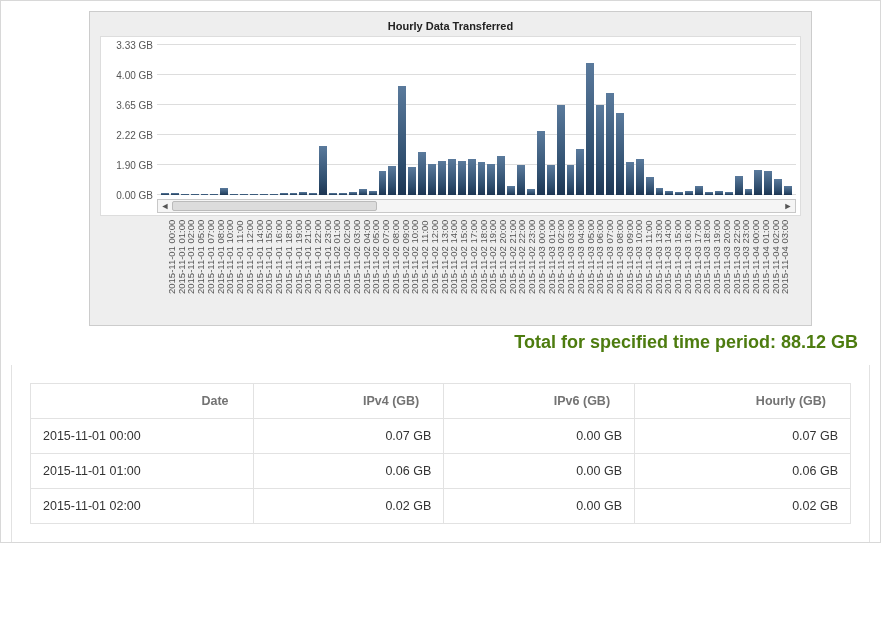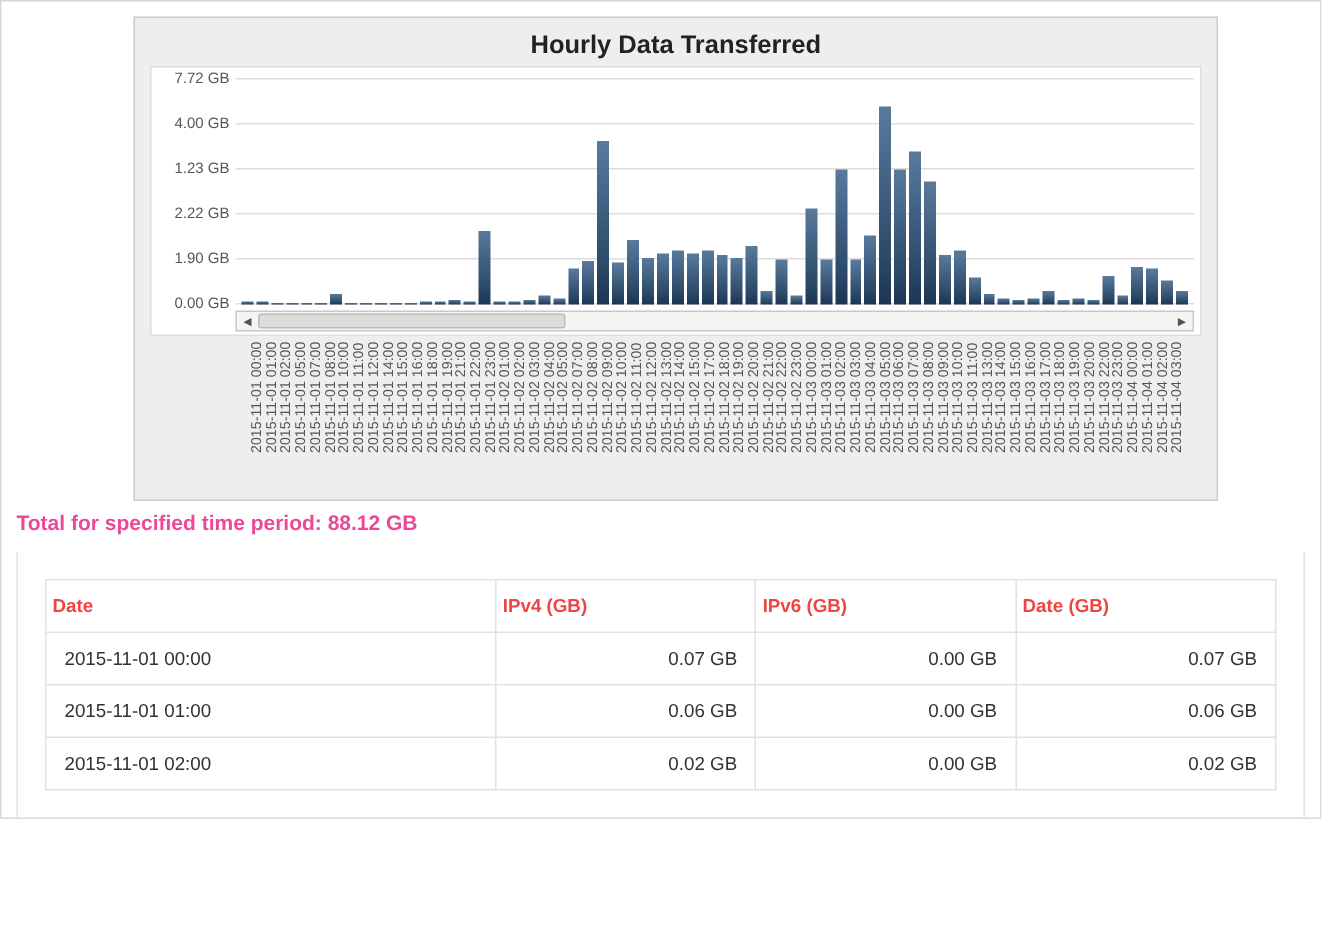--- a/index.html
+++ b/index.html
@@ -17,21 +17,21 @@
   }
   .chart-card {
     background: #eeeeee;
     border: 1px solid #ccc;
     padding: 0 10px 10px 10px;
     margin: 0 58px 6px 78px;
   }
   .chart-title {
     text-align: center;
     font-weight: bold;
-    font-size: 17px;
+    font-size: 11px;
     padding: 8px 0 4px 0;
     color: #222;
   }
   .plot-wrap {
     background: #fff;
     border: 1px solid #ddd;
     position: relative;
     height: 180px;
   }
   .plot-area {
@@ -121,49 +121,49 @@
     min-width: 0;
     font-size: 9.5px;
     color: #555;
     writing-mode: vertical-rl;
     transform: rotate(180deg);
     white-space: nowrap;
     height: 95px;
     text-align: right;
   }
   .total-line {
-    text-align: left;
+    text-align: right;
     font-weight: bold;
-    font-size: 14px;
+    font-size: 18px;
     margin: 2px 12px 12px 0;
-    color: #ec4899;
+    color: #4d7c0f;
   }
   .panel-head {
     background: #6b6b6b;
     color: #fff;
     font-weight: bold;
     font-size: 12px;
     padding: 8px 10px;
   }
   .panel-body {
     border: 0 solid #e2e2e2;
     border-width: 0 1px;
     padding: 18px;
   }
   table.data {
     width: 100%;
     border-collapse: collapse;
     font-size: 12.5px;
   }
   table.data th {
-    text-align: left;
+    text-align: right;
     border: 1px solid #e2e2e2;
-    padding: 10px 4px;
+    padding: 10px 24px;
     font-weight: bold;
-    color: #ef4444;
+    color: #737373;
   }
   table.data td {
     border: 1px solid #e2e2e2;
     padding: 10px 12px;
     color: #333;
   }
   table.data td.num { text-align: right; }
 </style>
 </head>
 <body>
@@ -171,23 +171,23 @@
 <div class="outer">
 
   <div class="chart-card">
     <div class="chart-title">Hourly Data Transferred</div>
 
     <div class="plot-wrap">
       <div class="y-axis">
           <div class="y-tick" style="bottom: 0%;">0.00 GB</div>
           <div class="y-tick" style="bottom: 20%;">1.90 GB</div>
           <div class="y-tick" style="bottom: 40%;">2.22 GB</div>
-          <div class="y-tick" style="bottom: 60%;">1.23 GB</div>
+          <div class="y-tick" style="bottom: 60%;">3.65 GB</div>
           <div class="y-tick" style="bottom: 80%; margin-left: 40px;">4.00 GB</div>
-          <div class="y-tick" style="bottom: 100%;">7.72 GB</div>
+          <div class="y-tick" style="bottom: 100%;">3.33 GB</div>
         </div>
       <div class="plot-area">
         <div class="grid">
             <div class="gridline" style="bottom: 0%;"></div>
             <div class="gridline" style="bottom: 20%;"></div>
             <div class="gridline" style="bottom: 40%;"></div>
             <div class="gridline" style="bottom: 60%;"></div>
             <div class="gridline" style="bottom: 80%;"></div>
             <div class="gridline" style="bottom: 100%;"></div>
           </div>
@@ -335,21 +335,21 @@
 
   <div class="total-line">Total for specified time period: 88.12 GB</div>
 
   <div class="panel-body">
     <table class="data">
       <thead>
         <tr>
           <th>Date</th>
           <th>IPv4 (GB)</th>
           <th>IPv6 (GB)</th>
-          <th>Date (GB)</th>
+          <th>Hourly (GB)</th>
         </tr>
       </thead>
       <tbody>
           <tr>
             <td>2015-11-01 00:00</td>
             <td class="num">0.07 GB</td>
             <td class="num">0.00 GB</td>
             <td class="num">0.07 GB</td>
           </tr>
           <tr>

